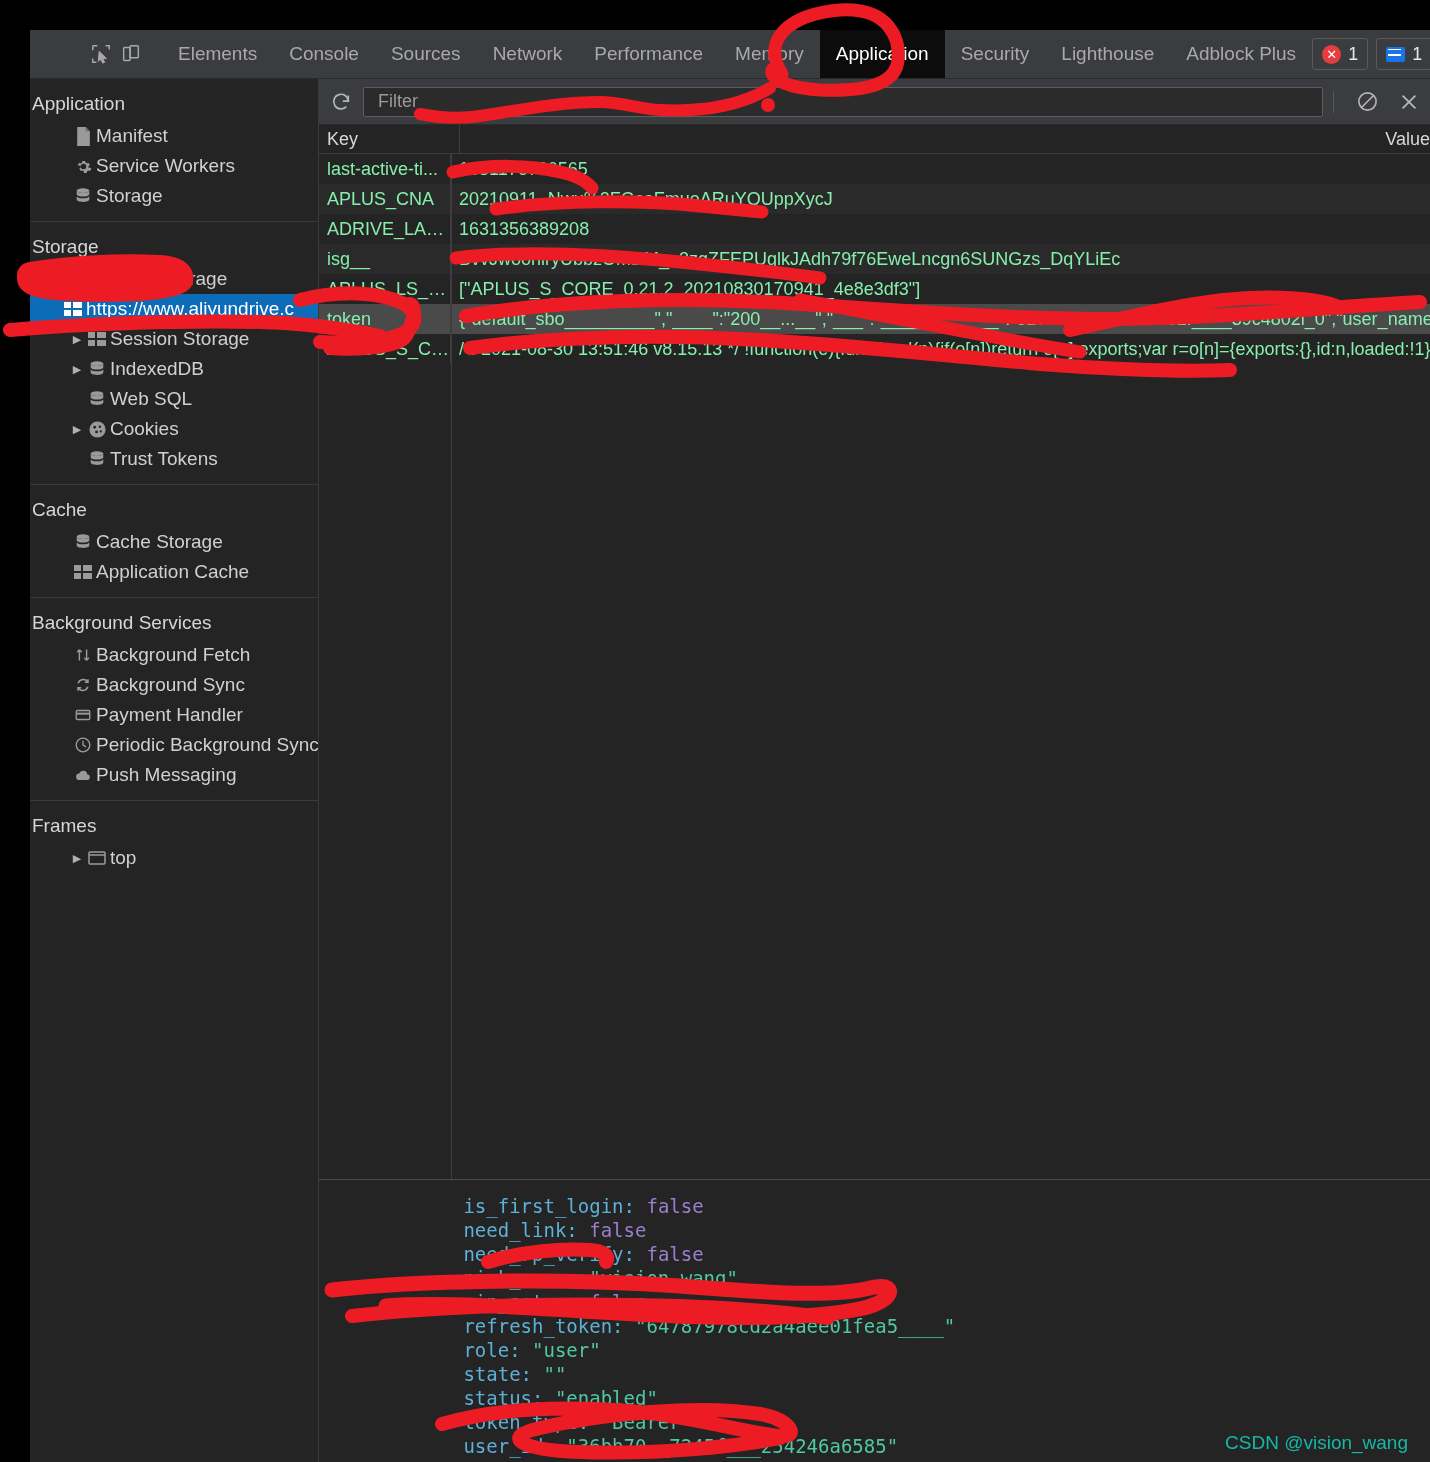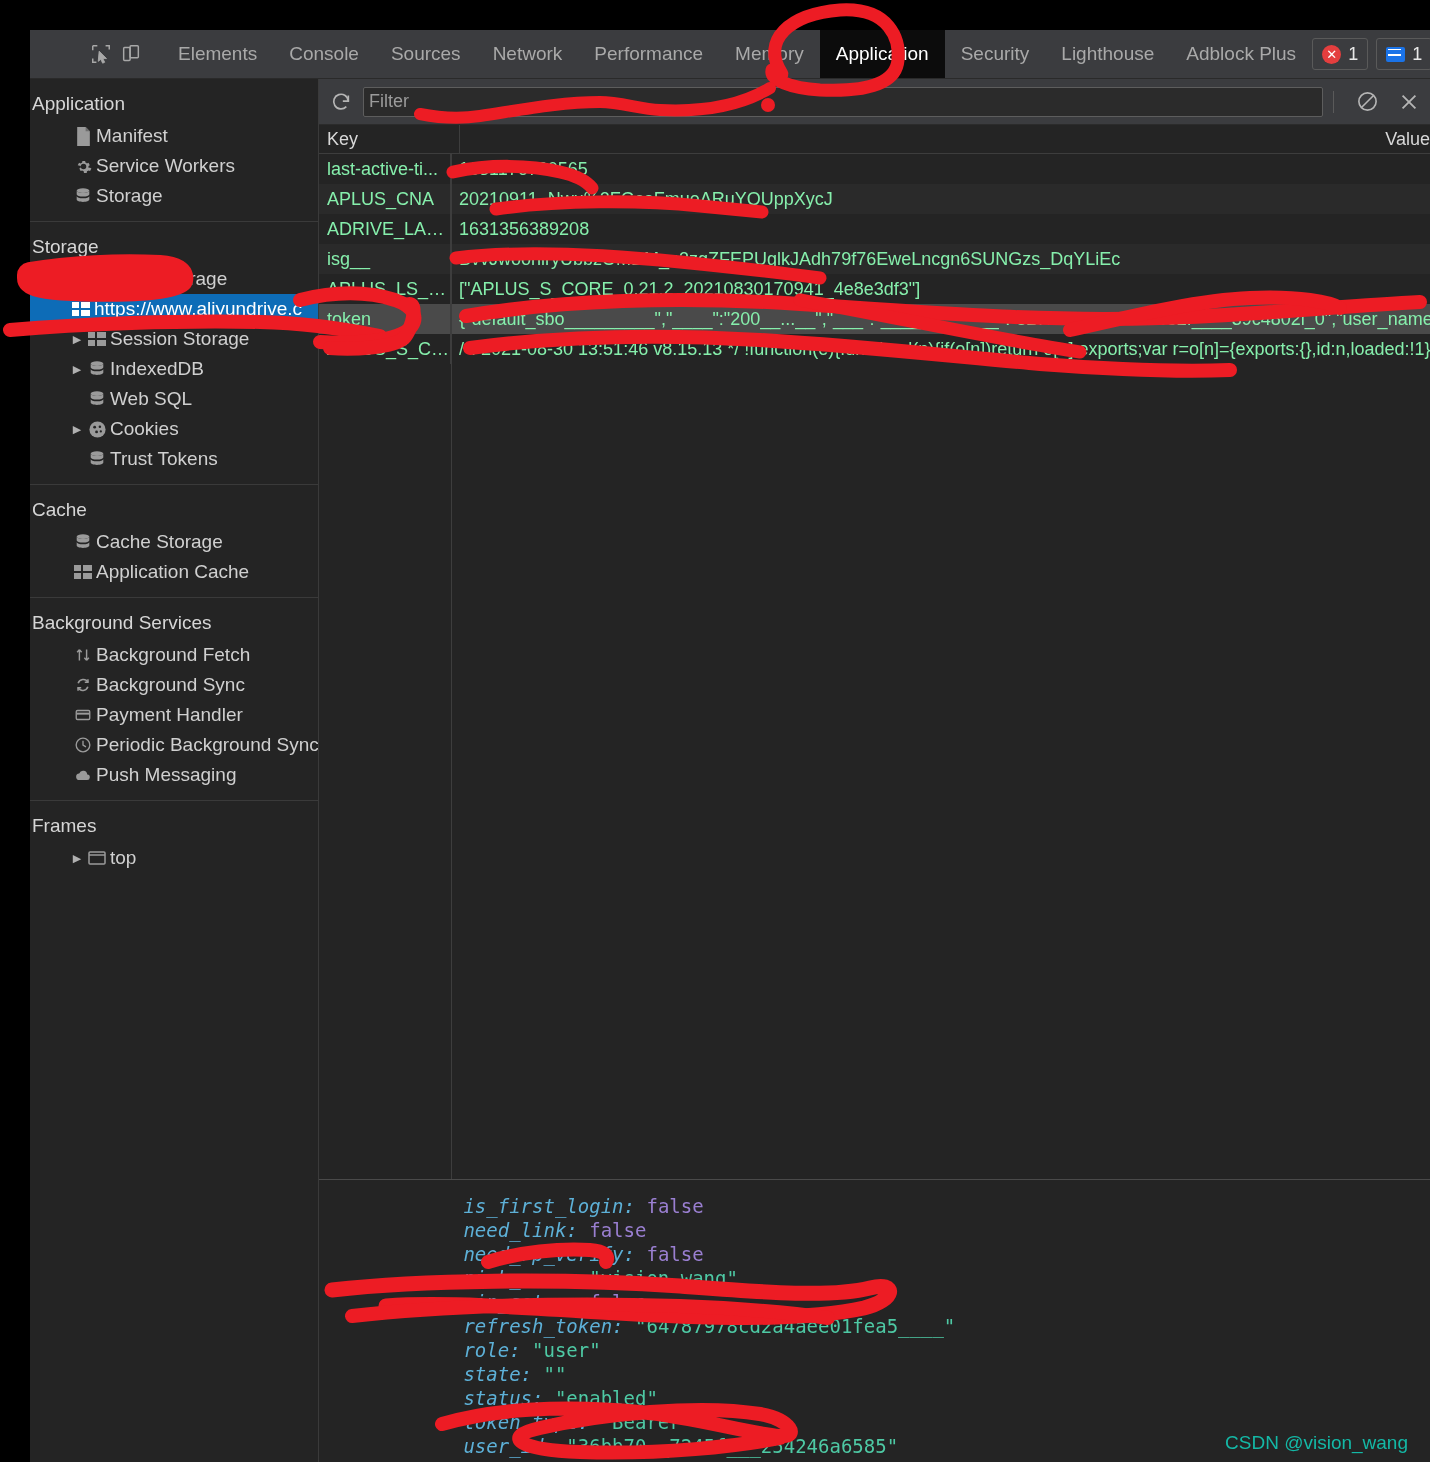--- a/index.html
+++ b/index.html
@@ -59,34 +59,34 @@
     display:flex;align-items:center;height:30px;font-size:19px;color:#d0d0d0;
     padding-left:10px;white-space:nowrap;
   }
   .row .tri{
     width:14px;font-size:11px;color:#b0b0b0;flex:0 0 14px;text-align:center;
   }
   .row .ico{
     width:26px;flex:0 0 26px;display:flex;align-items:center;justify-content:center;color:#9a9a9a;
   }
   .row.indent1{padding-left:40px;}
-  .row.indent2{padding-left:38px;}
+  .row.indent2{padding-left:30px;}
   .row.selected{background:#0d6cb7;color:#fff;}
   .row.selected .ico{color:#fff;}
 
   
   .main{flex:1;display:flex;flex-direction:column;background:#242424;min-width:0;}
   .filterbar{
     height:45px;background:#3b3c3f;display:flex;align-items:center;
     border-bottom:1px solid #2b2b2b;flex:0 0 45px;
   }
   .refresh{width:44px;display:flex;align-items:center;justify-content:center;color:#b5b5b5;}
   .filter-input{
     flex:1;height:28px;background:#2b2b2b;border:1px solid #5d5d5d;border-radius:2px;
-    color:#9b9b9b;font-size:18px;display:flex;align-items:center;padding-left:5px;
+    color:#9b9b9b;font-size:18px;display:flex;align-items:center;padding-left:14px;
     margin-right:6px;
   }
   .fb-sep{width:1px;height:22px;background:#5a5a5a;margin:0 12px 0 4px;}
   .fb-icon{width:42px;display:flex;align-items:center;justify-content:center;color:#b5b5b5;}
 
   
   .table{flex:1;display:flex;flex-direction:column;overflow:hidden;background:#242424;}
   .thead{
     display:flex;height:28px;align-items:center;background:#242424;
     border-bottom:1px solid #3d3d3d;font-size:18px;color:#d8d8d8;
@@ -104,21 +104,21 @@
   .td-val{flex:1;padding-left:8px;overflow:hidden;height:30px;line-height:30px;}
   .col-line{position:absolute;left:132px;top:0;bottom:0;width:1px;background:#3d3d3d;}
 
   
   .preview{
     flex:0 0 284px;border-top:1px solid #4a4a4a;background:#242424;
     font-family:"DejaVu Sans Mono","Liberation Mono",monospace;font-size:19px;
     overflow:hidden;padding-left:30px;padding-top:2px;box-sizing:border-box;
   }
   .pv-line{height:24px;line-height:24px;white-space:pre;}
-  .k{color:#5db0d7;font-style:italic;}
+  .k{color:#5db0d7;}
   .bool{color:#9a7fd1;}
   .str{color:#4ec9a4;}
 
   .watermark{
     position:absolute;right:22px;bottom:8px;font-size:19px;color:#14b8a6;
     font-family:"Liberation Sans",sans-serif;
   }
 
   
   #annot{position:absolute;left:0;top:0;width:1430px;height:1462px;pointer-events:none;}

